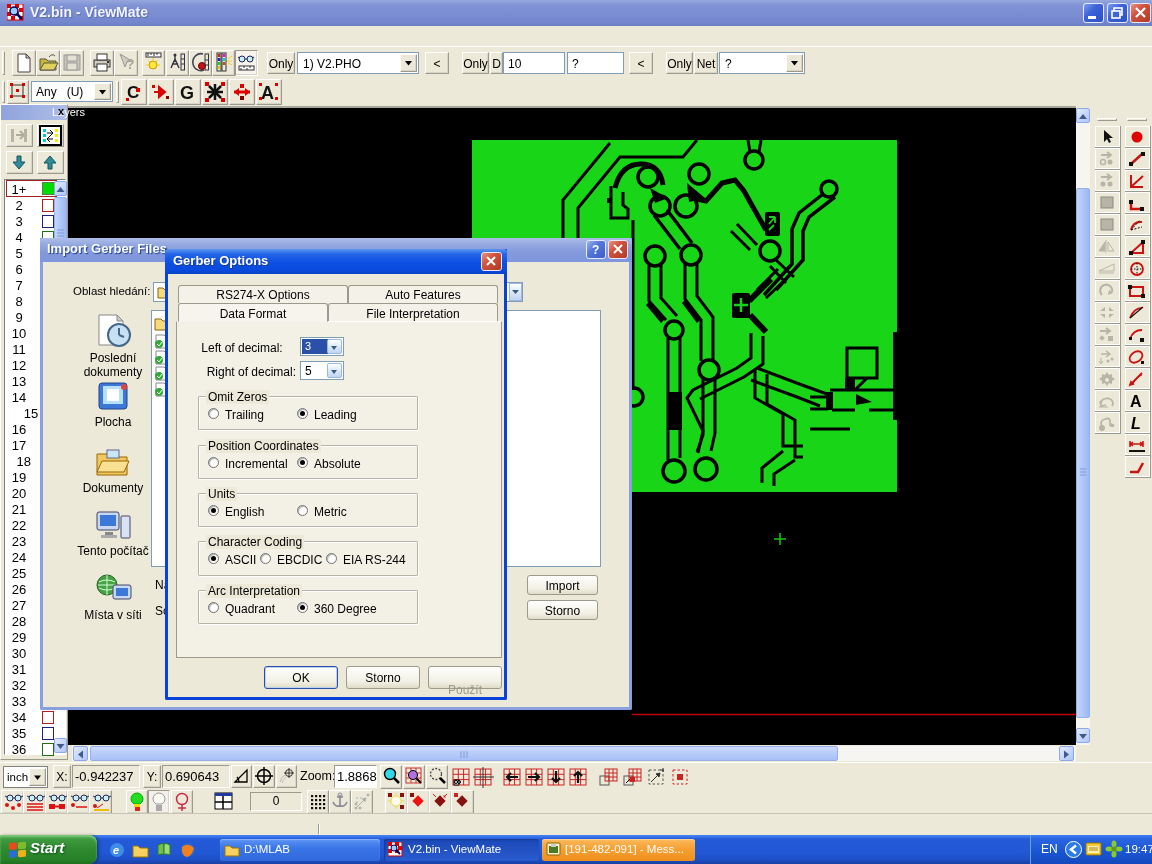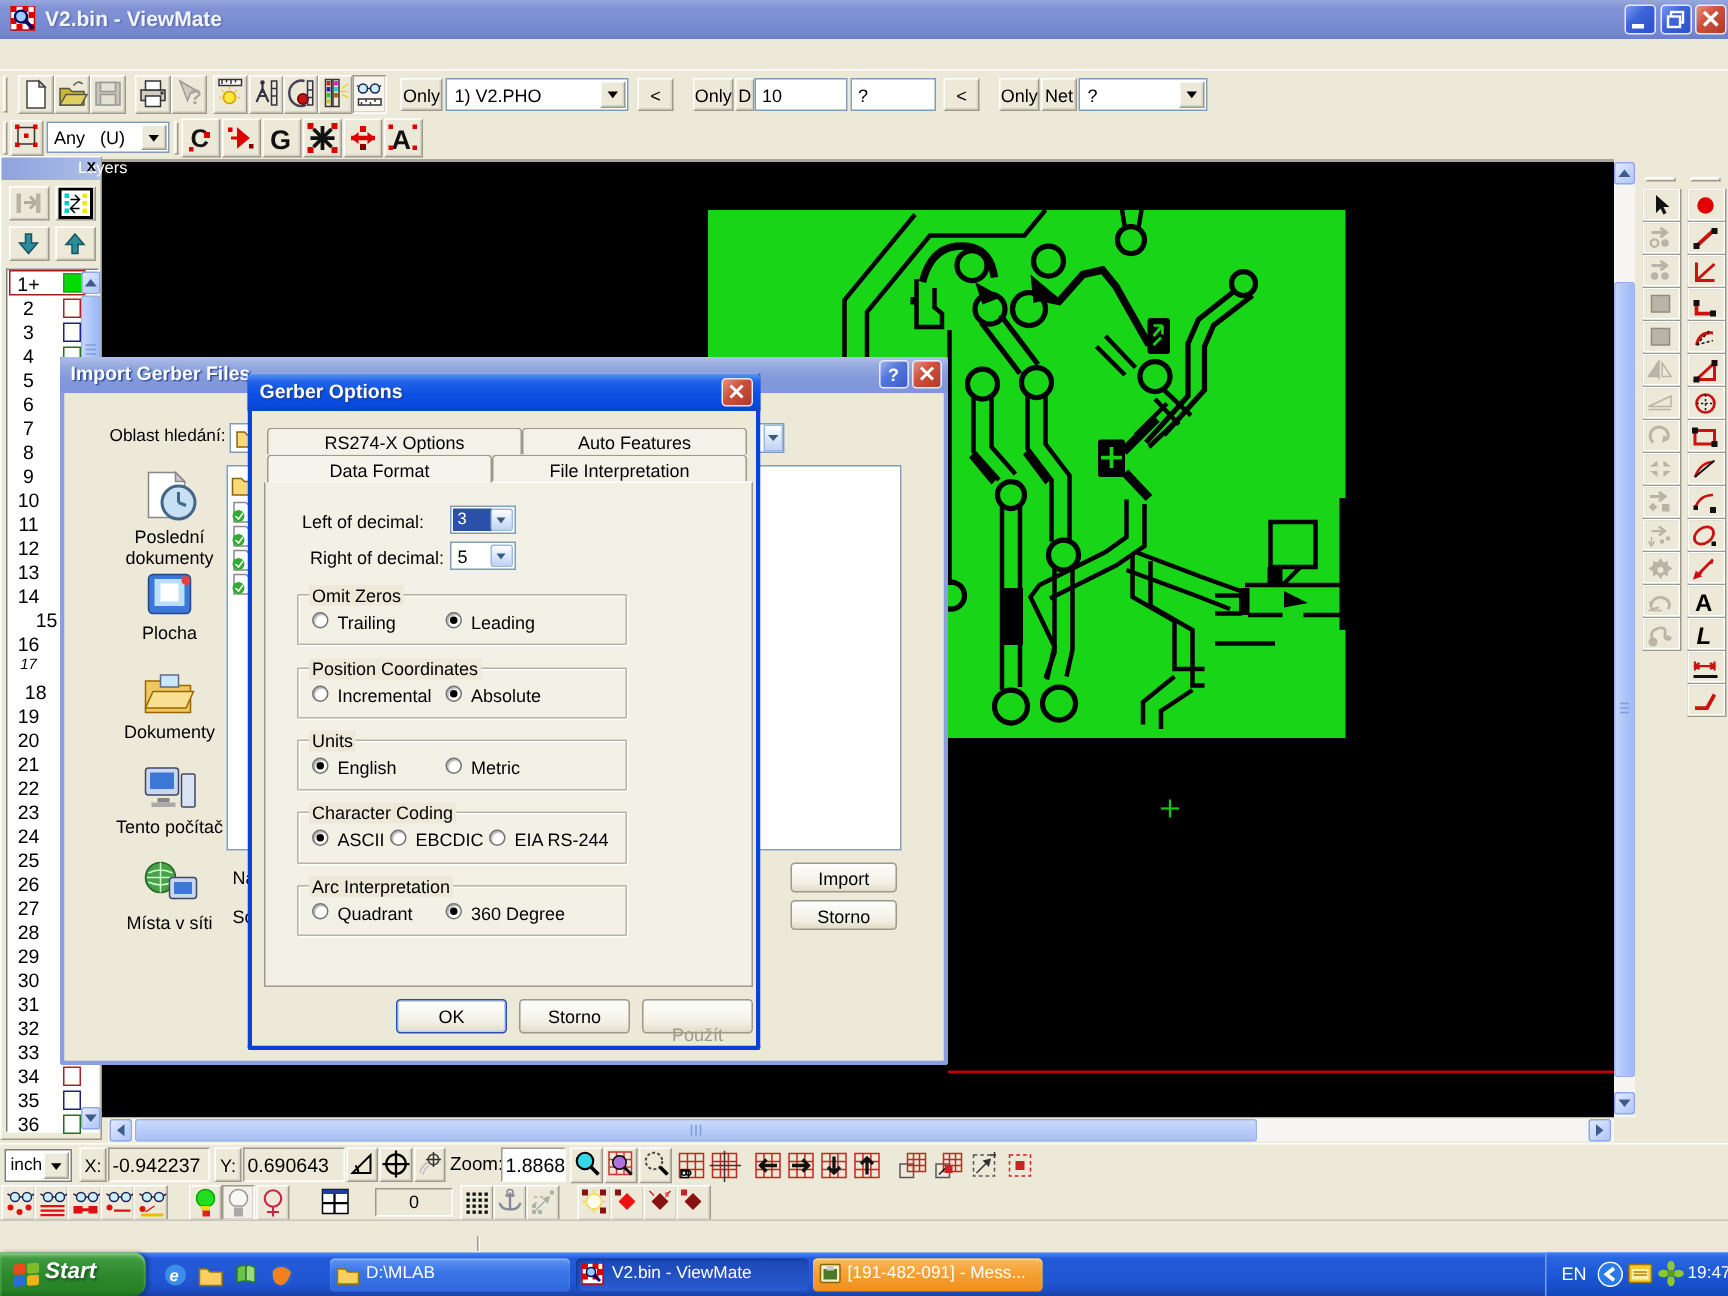--- a/index.html
+++ b/index.html
@@ -632,21 +632,21 @@
     <div style="position:absolute;left:2px;top:178px;width:24px;text-align:center;font-size:13px;">12</div>
     <div style="position:absolute;left:37px;top:179px;width:12px;height:13px;background:#fff;border:1px solid #202080;"></div>
     <div style="position:absolute;left:2px;top:194px;width:24px;text-align:center;font-size:13px;">13</div>
     <div style="position:absolute;left:37px;top:195px;width:12px;height:13px;background:#fff;border:1px solid #207020;"></div>
     <div style="position:absolute;left:2px;top:210px;width:24px;text-align:center;font-size:13px;">14</div>
     <div style="position:absolute;left:37px;top:211px;width:12px;height:13px;background:#fff;border:1px solid #B02020;"></div>
     <div style="position:absolute;left:2px;top:226px;width:24px;text-align:center;font-size:13px;margin-left:12px;">15</div>
     <div style="position:absolute;left:37px;top:227px;width:12px;height:13px;background:#fff;border:1px solid #202080;"></div>
     <div style="position:absolute;left:2px;top:242px;width:24px;text-align:center;font-size:13px;">16</div>
     <div style="position:absolute;left:37px;top:243px;width:12px;height:13px;background:#fff;border:1px solid #207020;"></div>
-    <div style="position:absolute;left:2px;top:258px;width:24px;text-align:center;font-size:10px;font-style:italic;">17</div>
+    <div style="position:absolute;left:2px;top:258px;width:24px;text-align:center;font-size:13px;">17</div>
     <div style="position:absolute;left:37px;top:259px;width:12px;height:13px;background:#fff;border:1px solid #B02020;"></div>
     <div style="position:absolute;left:2px;top:274px;width:24px;text-align:right;font-size:13px;">18</div>
     <div style="position:absolute;left:37px;top:275px;width:12px;height:13px;background:#fff;border:1px solid #202080;"></div>
     <div style="position:absolute;left:2px;top:290px;width:24px;text-align:center;font-size:13px;">19</div>
     <div style="position:absolute;left:37px;top:291px;width:12px;height:13px;background:#fff;border:1px solid #207020;"></div>
     <div style="position:absolute;left:2px;top:306px;width:24px;text-align:center;font-size:13px;">20</div>
     <div style="position:absolute;left:37px;top:307px;width:12px;height:13px;background:#fff;border:1px solid #B02020;"></div>
     <div style="position:absolute;left:2px;top:322px;width:24px;text-align:center;font-size:13px;">21</div>
     <div style="position:absolute;left:37px;top:323px;width:12px;height:13px;background:#fff;border:1px solid #202080;"></div>
     <div style="position:absolute;left:2px;top:338px;width:24px;text-align:center;font-size:13px;">22</div>

